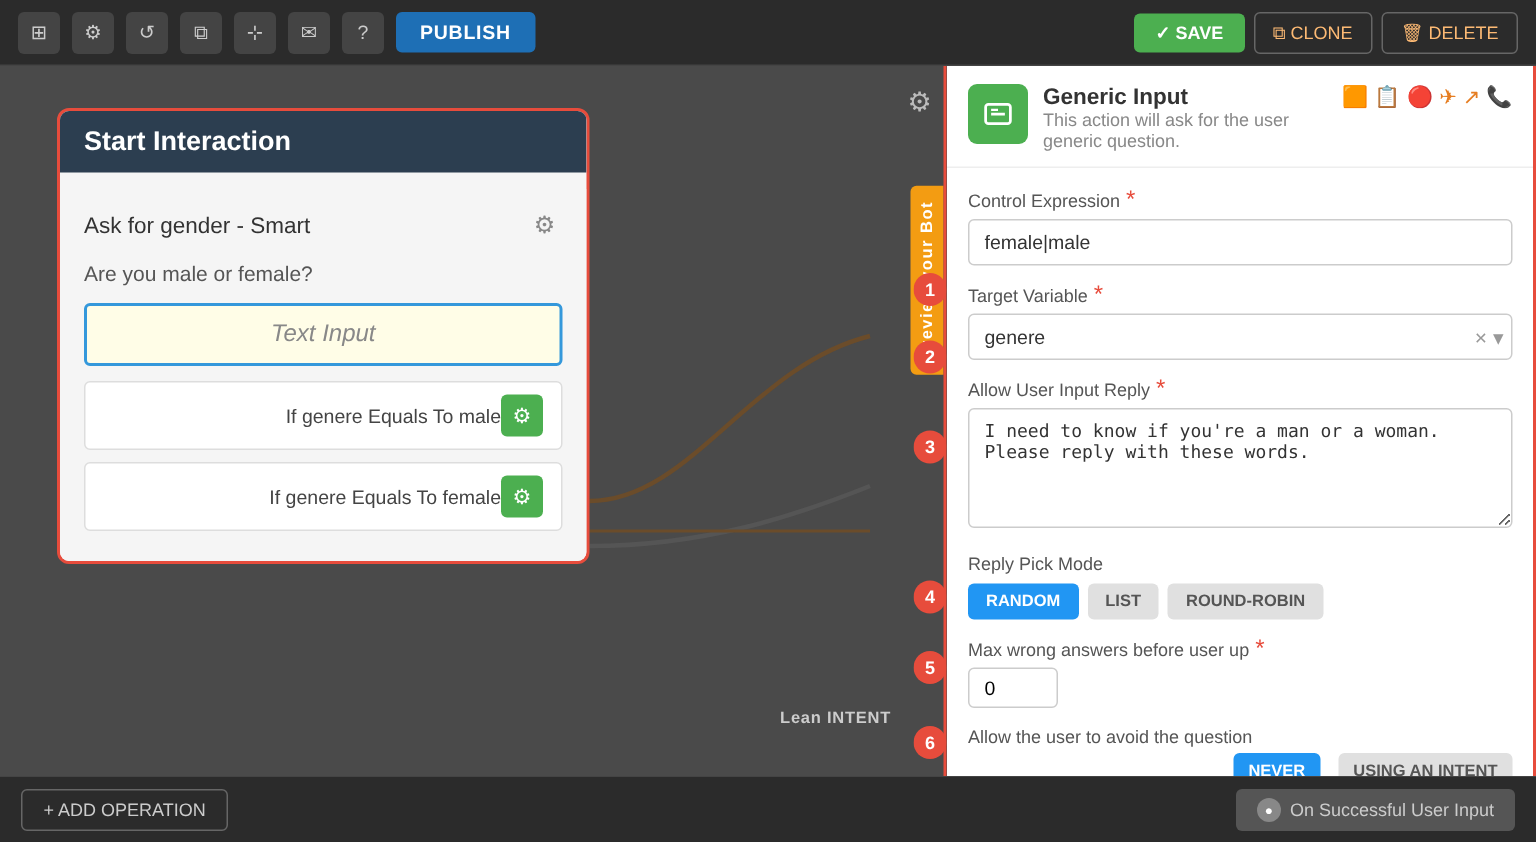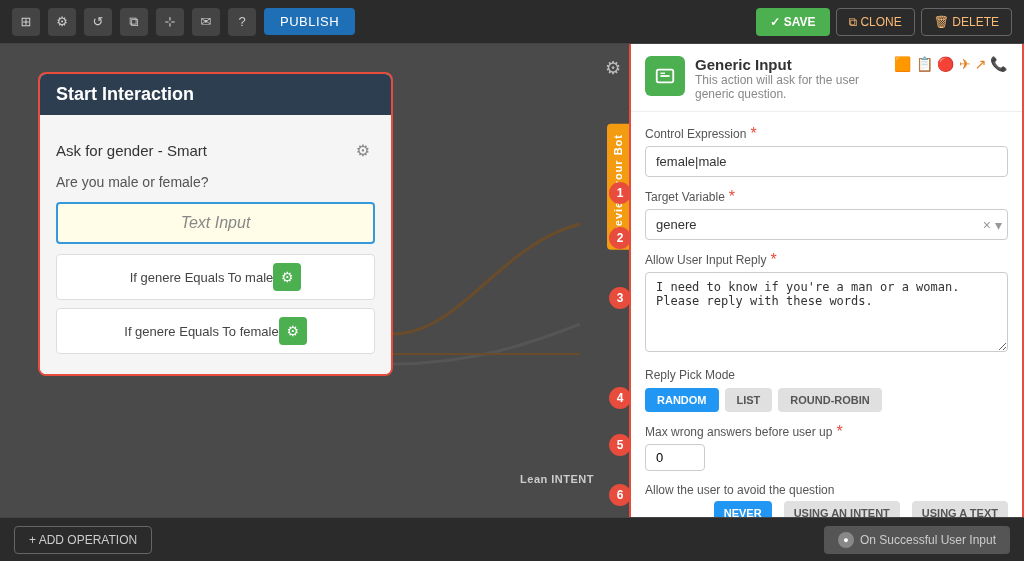--- a/index.html
+++ b/index.html
@@ -29,27 +29,27 @@
       display: flex; align-items: center; justify-content: center;
       color: #ccc; font-size: 13px; cursor: pointer;
     }
     .publish-btn {
       background: #1e6fb5;
       color: white;
       border: none;
       border-radius: 4px;
       padding: 6px 16px;
       font-size: 13px;
-      font-weight: normal;
+      font-weight: bold;
       cursor: pointer;
       letter-spacing: 0.5px;
     }
     .toolbar-right {
       margin-left: auto;
-      display: flex; gap: 6px; 
+      display: flex; gap: 6px; align-items: center;
     }
     .save-btn {
       background: #4caf50; color: white; border: none;
       border-radius: 4px; padding: 6px 14px; font-size: 12px;
       font-weight: bold; cursor: pointer; display: flex; align-items: center; gap: 4px;
     }
     .clone-btn, .delete-btn {
       background: transparent; color: #fdba74; border: 1px solid #666;
       border-radius: 4px; padding: 6px 12px; font-size: 12px;
       cursor: pointer; display: flex; align-items: center; gap: 4px;
@@ -116,21 +116,21 @@
       font-size: 16px;
       color: #888;
       margin-bottom: 10px;
       font-style: italic;
     }
     .condition-row {
       border: 1px solid #ddd;
       border-radius: 4px;
       background: white;
       padding: 8px 12px;
-      display: flex; align-items: center; justify-content: center;
+      display: flex; align-items: center; justify-content: flex-end;
       margin-bottom: 8px;
       font-size: 13px; color: #444;
     }
     .condition-icon {
       width: 28px; height: 28px;
       background: #4caf50;
       border-radius: 4px;
       display: flex; align-items: center; justify-content: center;
       color: white; font-size: 14px;
     }
@@ -507,21 +507,20 @@
           <span class="required-dot">*</span>
         </div>
         <input class="max-wrong-input" type="number" value="0" style="">
       </div>
 
       <div class="field-section">
         <div class="field-label">Allow the user to avoid the question</div>
         <div class="avoid-row">
           <button class="avoid-btn active">NEVER</button>
           <button class="avoid-btn inactive">USING AN INTENT</button>
-          <button class="avoid-btn inactive">USING A TEXT</button>
         </div>
       </div>
 
       <div class="toggle-row">
         <div class="toggle">
           <div class="toggle-knob"></div>
         </div>
         <span class="toggle-label">Display as Password</span>
       </div>
     </div>

